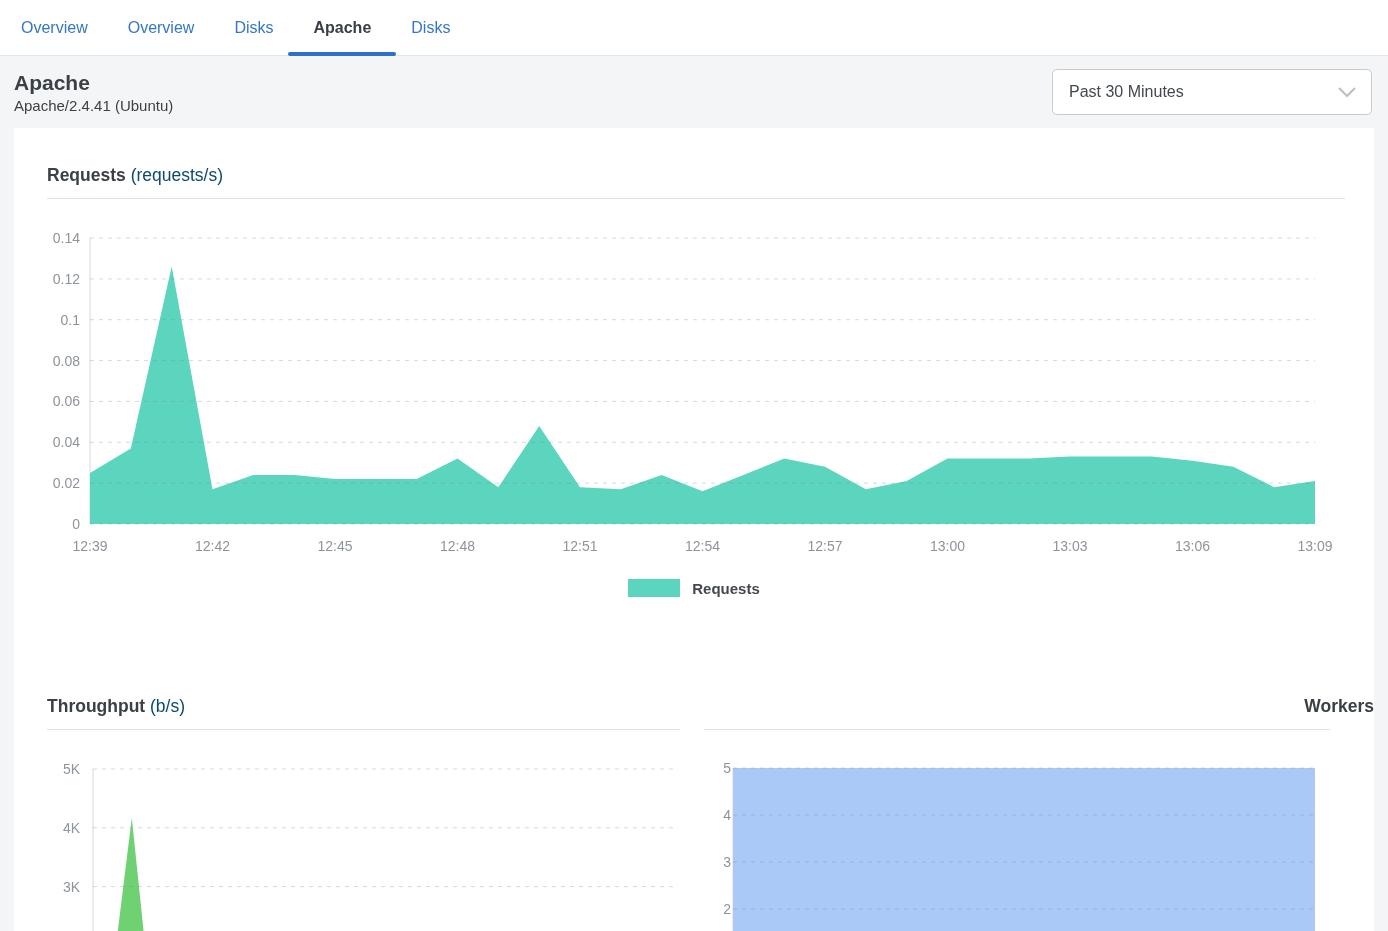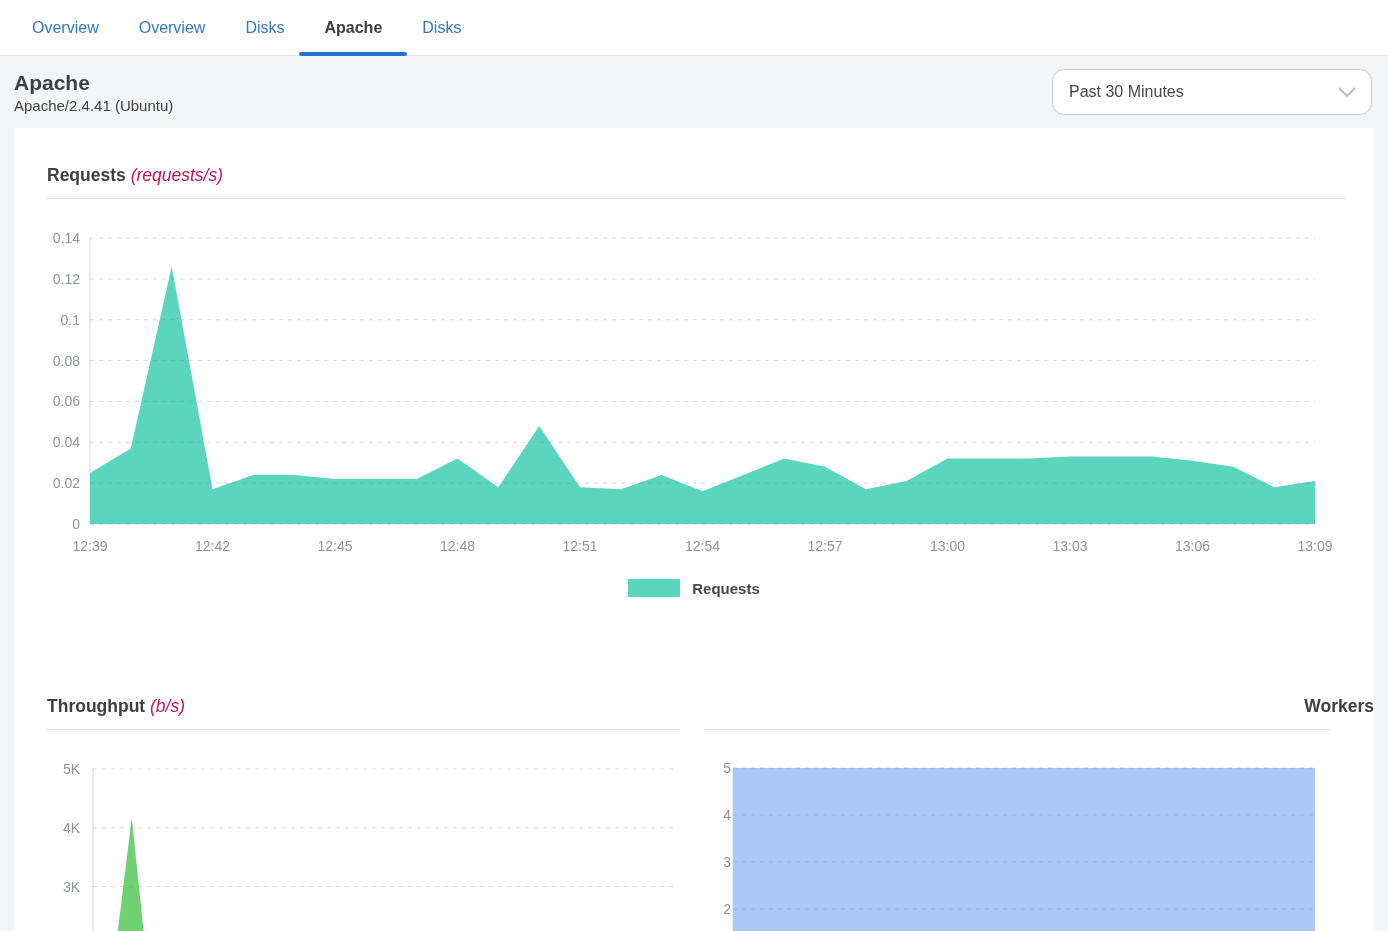--- a/index.html
+++ b/index.html
@@ -1,38 +1,38 @@
 <!DOCTYPE html>
 <html><head>
 <meta charset="utf-8">
 <style>
   html,body{margin:0;padding:0;}
   body{width:1388px;height:931px;overflow:hidden;background:#f4f5f6;
        font-family:"Liberation Sans",sans-serif;-webkit-font-smoothing:antialiased;}
   
   .tabbar{background:#fff;height:55px;border-bottom:1px solid #e3e5e8;}
-  .tabbar ul{list-style:none;margin:0;padding:0 0 0 12px;display:flex;height:100%;align-items:center;}
+  .tabbar ul{list-style:none;margin:0;padding:0 0 0 1px;display:flex;height:100%;align-items:center;}
   .tab{padding:0 20px;font-size:16px;color:#3377c6;cursor:pointer;position:relative;
        height:100%;display:flex;align-items:center;white-space:nowrap;}
   .tab.active{color:#3a3f45;font-weight:700;}
   .tab.active::after{content:"";position:absolute;left:-5px;right:-5px;bottom:-1px;height:4px;
        background:#2d70c8;border-radius:2px;}
   
   .subheader{height:72px;display:flex;align-items:center;justify-content:space-between;
        padding:0 16px 0 14px;}
   .titles h1{margin:0;font-size:21px;color:#3b4046;font-weight:700;line-height:25px;}
   .titles .subtitle{font-size:15px;color:#404040;margin-top:2px;}
-  .dropdown{width:320px;height:46px;background:#fff;border:1px solid #c8cbd0;border-radius:12px;
+  .dropdown{width:320px;height:46px;background:#fff;border:1px solid #c8cbd0;border-radius:5px;
        display:flex;align-items:center;justify-content:space-between;padding:0 14px 0 16px;
        box-sizing:border-box;font-size:16px;color:#43484e;cursor:pointer;}
   .chev{width:20px;height:12px;stroke:#b9bec4;stroke-width:2;fill:none;}
   
   .card{margin:0 14px;background:#fff;min-height:960px;padding-top:36px;}
   .sec-title{margin:0 0 0 33px;font-size:17.5px;line-height:22px;color:#3b4046;font-weight:700;}
-  .sec-title .unit{font-weight:400;color:#be185d;font-style:italic;}
+  .sec-title .unit{font-weight:400;color:#0c4a6e;}
   .rule{border:0;border-top:1px solid #dfe2e5;margin:12px 29px 0 33px;height:0;}
   svg.chart{display:block;}
   #chart-requests{margin:14px 0 0 33px;}
   svg text.tick{font-family:"Liberation Sans",sans-serif;font-size:14px;fill:#8e949b;}
   .legend{display:flex;align-items:center;justify-content:center;margin-top:14px;gap:12px;}
   .swatch{width:52px;height:18px;display:inline-block;}
   .legend-label{font-size:15px;font-weight:700;color:#43484e;}
   
   .bottom-row{display:flex;margin-top:98px;}
   .col-left{width:666px;}

